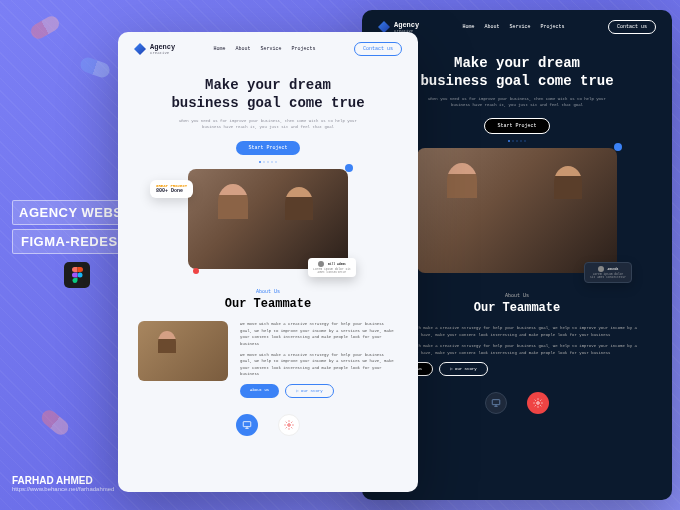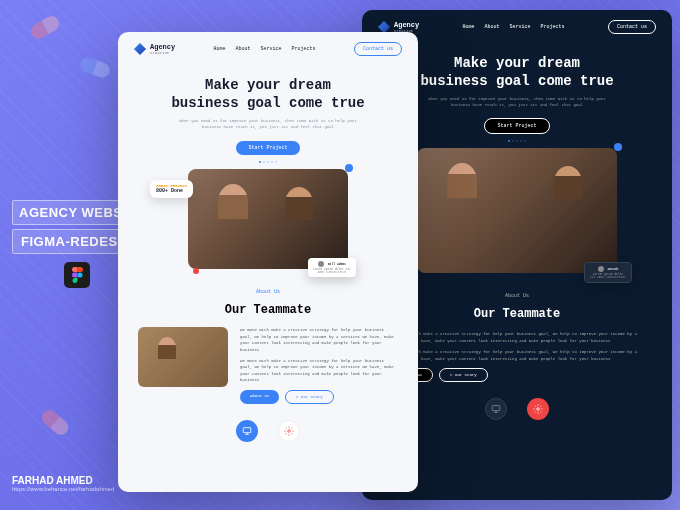--- a/index.html
+++ b/index.html
@@ -199,21 +199,21 @@
     }
     .float-red {
       position: absolute;
       width: 6px; height: 6px;
       background: #ef4444;
       border-radius: 50%;
     }
 
     .section-title { text-align: center; padding: 8px 0 2px; }
     .section-title .sub { font-size: 5px; color: #3b82f6; }
-    .section-title h2 { font-size: 12px; font-weight: 700; margin-top: 8px; }
+    .section-title h2 { font-size: 12px; font-weight: 700; margin-top: 2px; }
     .mockup-dark .section-title h2 { color: #fff; }
     .mockup-dark .section-title .sub { color: #aaa; }
 
     .teammate {
       display: flex;
       gap: 12px;
       padding: 8px 20px;
       align-items: flex-start;
     }
     .teammate-img {

